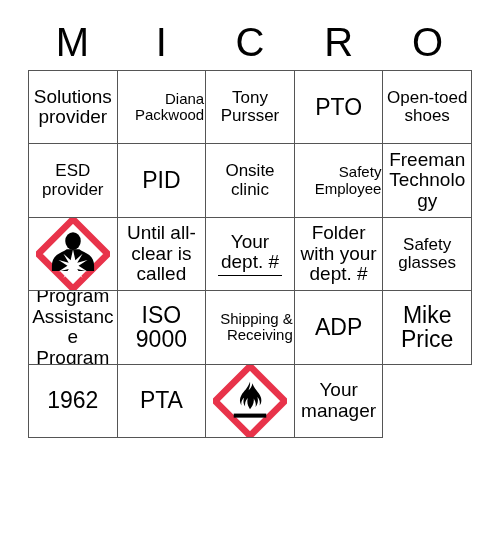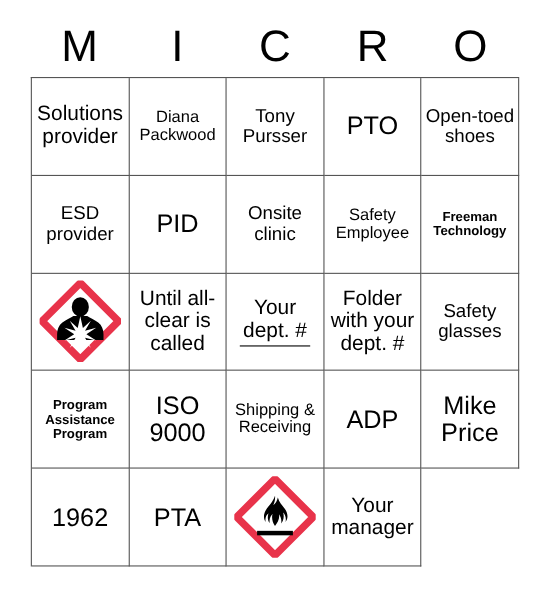--- a/index.html
+++ b/index.html
@@ -39,21 +39,21 @@
     letter-spacing: 0;
     color: #000;
     user-select: none;
   }
   
   .grid {
     position: absolute;
     left: 28px;
     top: 70px;
     width: 444px;
-    height: 445px;
+    height: 368px;
     display: grid;
     grid-template-columns: repeat(5, 1fr);
     grid-template-rows: repeat(5, 1fr);
     border-top: 1.3px solid #555;
     border-left: 1.3px solid #555;
     box-sizing: border-box;
   }
   .cell {
     position: relative;
     border-right: 1.3px solid #555;
@@ -70,22 +70,22 @@
     display: block;
     width: 100%;
     line-height: 1.08;
     word-wrap: break-word;
     white-space: pre-line;
   }
   
   .fs-xl  { font-size: 23px; }
   .fs-lg  { font-size: 17px; }
   .fs-md  { font-size: 19px; }
-  .fs-sm  { font-size: 15px; }
-  .fs-xs  { font-size: 12px; font-weight: bold; }
+  .fs-sm  { font-size: 15px; text-align: right; }
+  .fs-xs  { font-size: 19px; }
 
   .blank-line {
     display: block;
     margin: 0 auto;
     width: 74%;
     border-bottom: 1.6px solid #000;
     height: 2px;
   }
 
   

